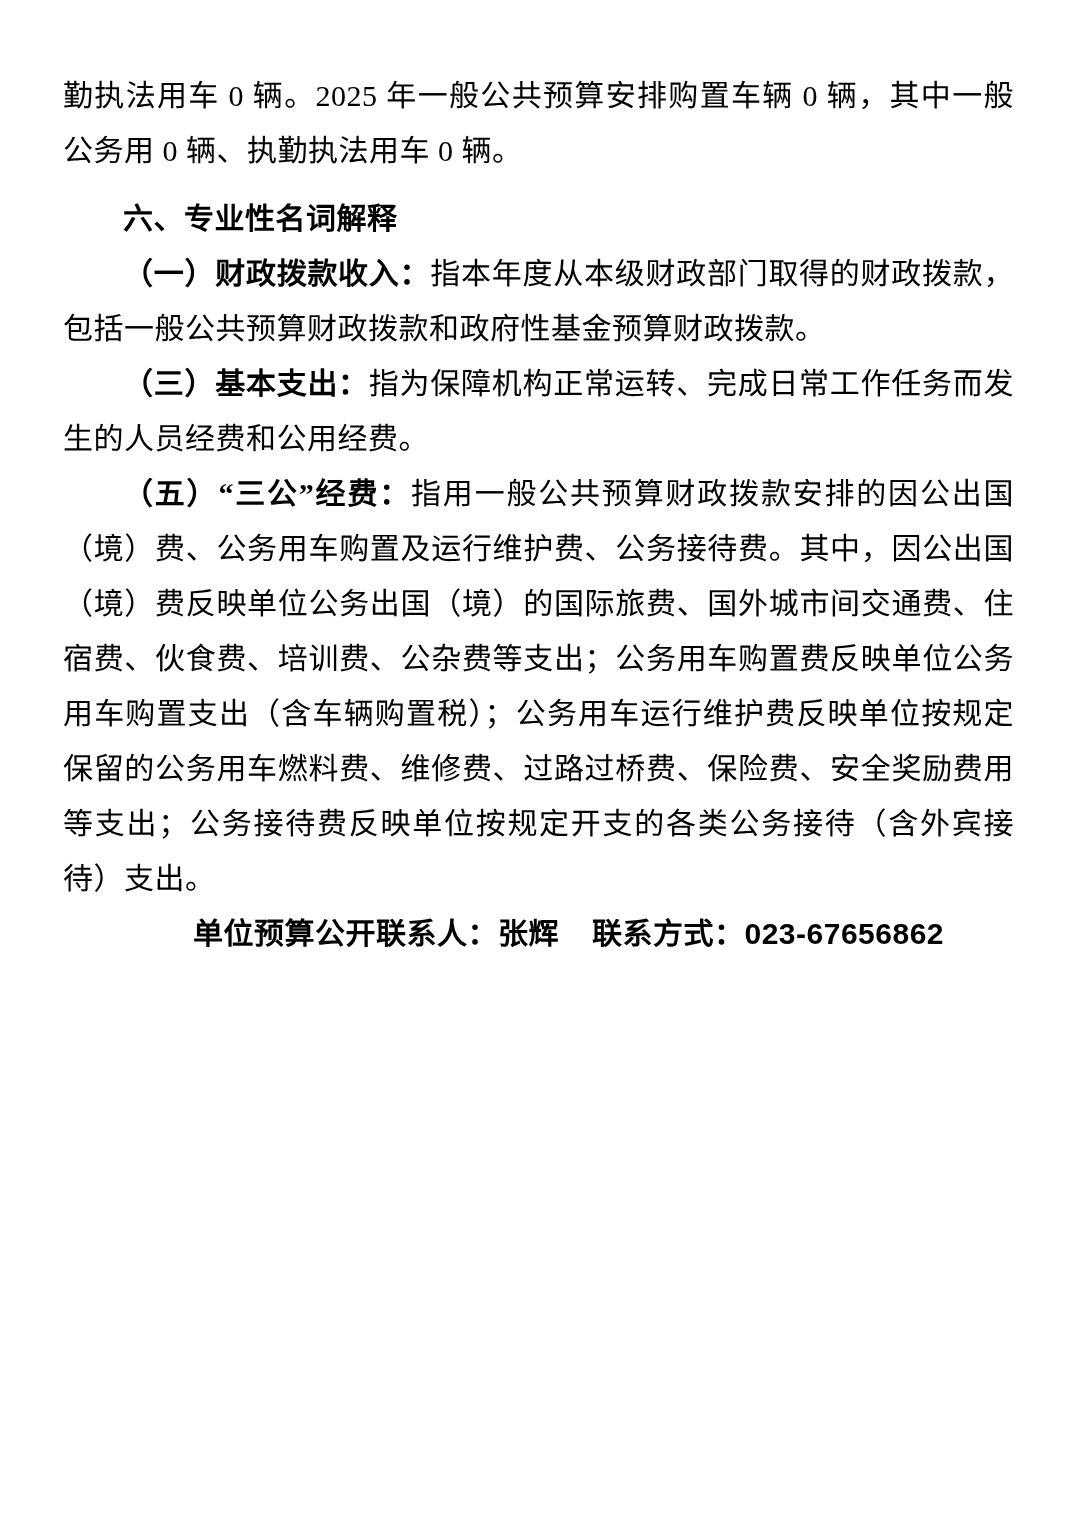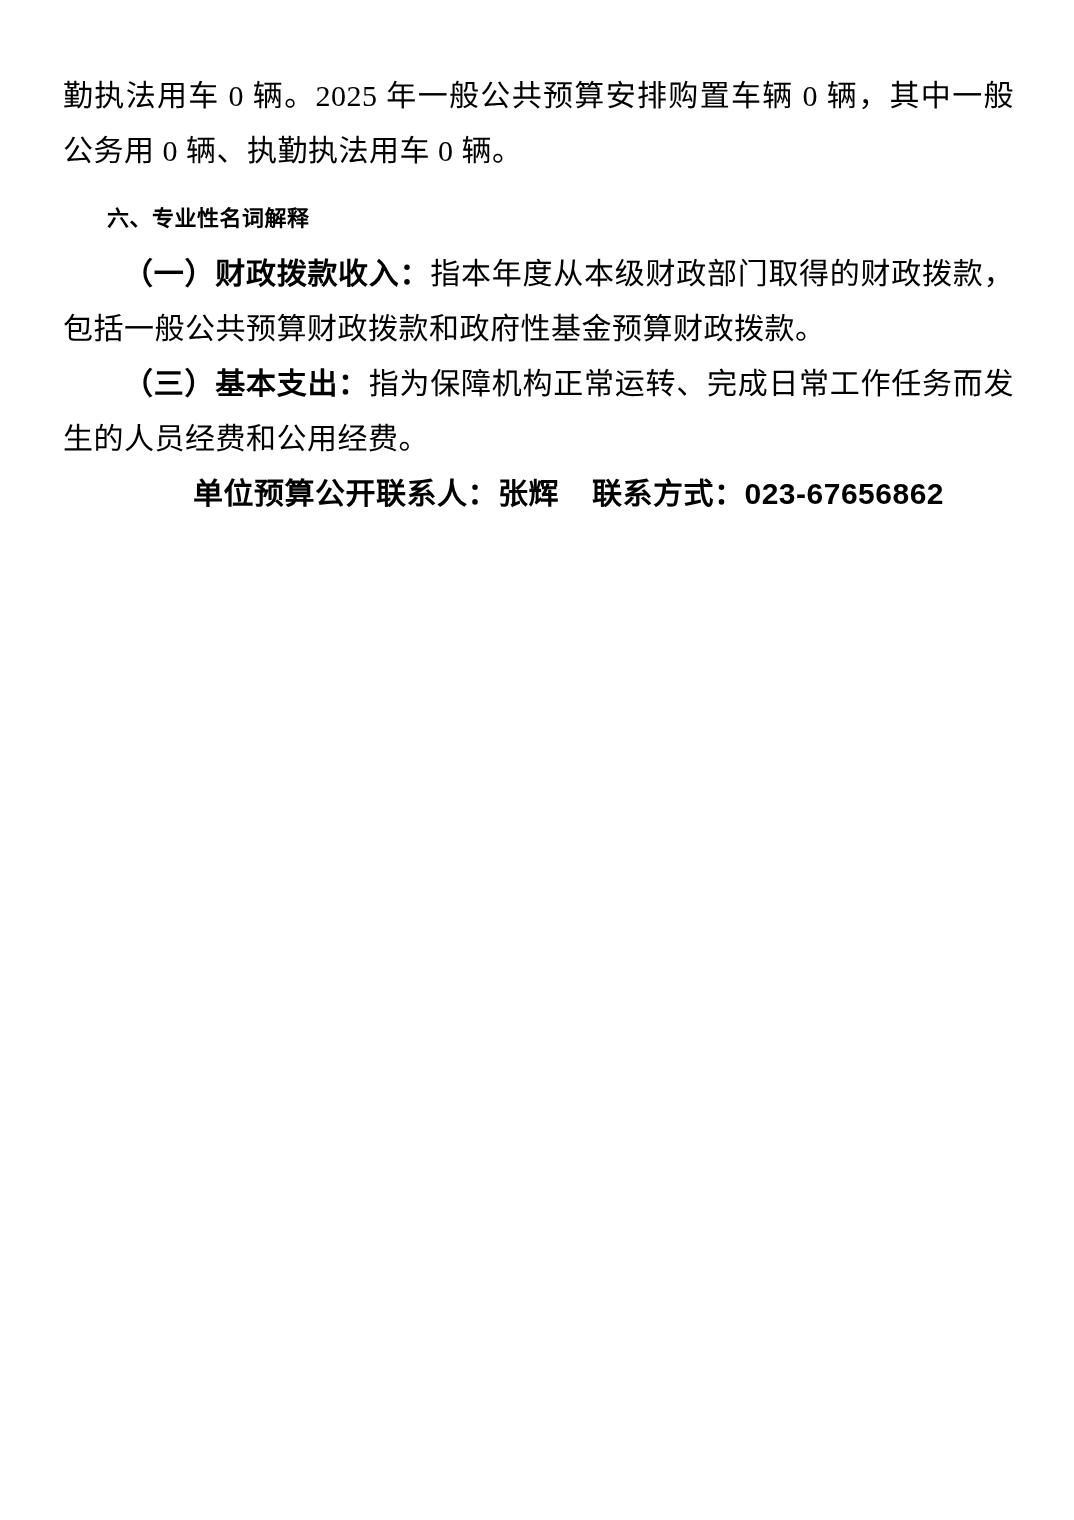--- a/index.html
+++ b/index.html
@@ -31,21 +31,21 @@
   }
   p.indent {
     text-indent: 2em;
   }
   .section-heading {
     margin: 13px 0 0 0;
     padding: 0;
     text-indent: 2em;
     font-family: "Liberation Sans", "DejaVu Sans", sans-serif;
     font-weight: bold;
-    font-size: 22px;
+    font-size: 30px;
     line-height: 55px;
   }
   .term-label {
     font-weight: bold;
   }
   .contact-line {
     margin: 0;
     padding: 0;
     text-indent: 2em;
     font-family: "Liberation Sans", "DejaVu Sans", sans-serif;
@@ -67,17 +67,18 @@
     <p class="para">勤执法用车 0 辆。2025 年一般公共预算安排购置车辆 0 辆，其中一般公务用 0 辆、执勤执法用车 0 辆。</p>
 
     <h2 class="section-heading">六、专业性名词解释</h2>
 
     <p class="para indent"><span class="term-label">（一）财政拨款收入：</span><span>指本年度从本级财政部门取得的财政拨款，包括一般公共预算财政拨款和政府性基金预算财政拨款。</span></p>
 
 
     <p class="para indent"><span class="term-label">（三）基本支出：</span><span>指为保障机构正常运转、完成日常工作任务而发生的人员经费和公用经费。</span></p>
 
 
+    <p class="para indent"><span class="term-label">（五）“三公”经费：</span><span>指用一般公共预算财政拨款安排的因公出国（境）费、公务用车购置及运行维护费、公务接待费。其中，因公出国（境）费反映单位公务出国（境）的国际旅费、国外城市间交通费、住宿费、伙食费、培训费、公杂费等支出；公务用车购置费反映单位公务用车购置支出（含车辆购置税）；公务用车运行维护费反映单位按规定保留的公务用车燃料费、维修费、过路过桥费、保险费、安全奖励费用等支出；公务接待费反映单位按规定开支的各类公务接待（含外宾接待）支出。</span></p>
 
     <p class="contact-line"><span>单位预算公开联系人：</span><span>张辉</span><span class="contact-method">联系方式：</span><span>023-67656862</span></p>
 
   </div>
 </div>
 
 </body></html>

